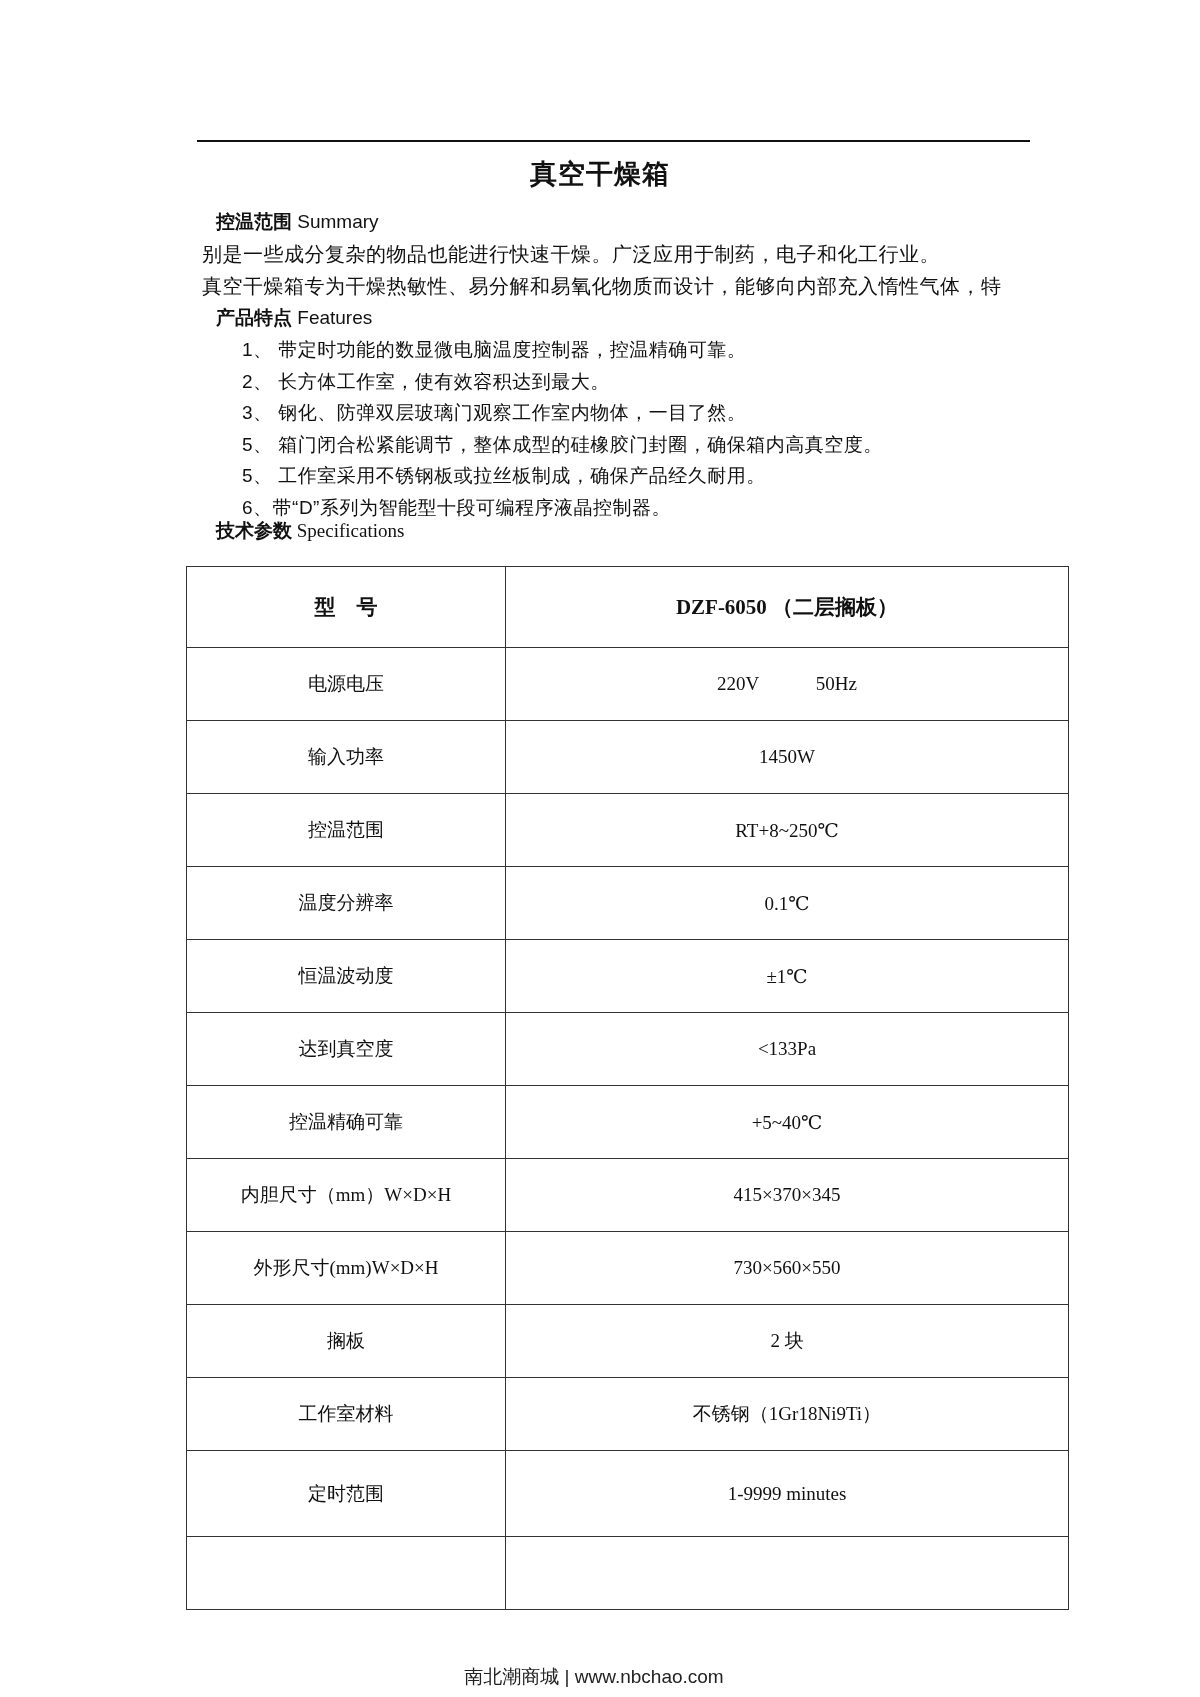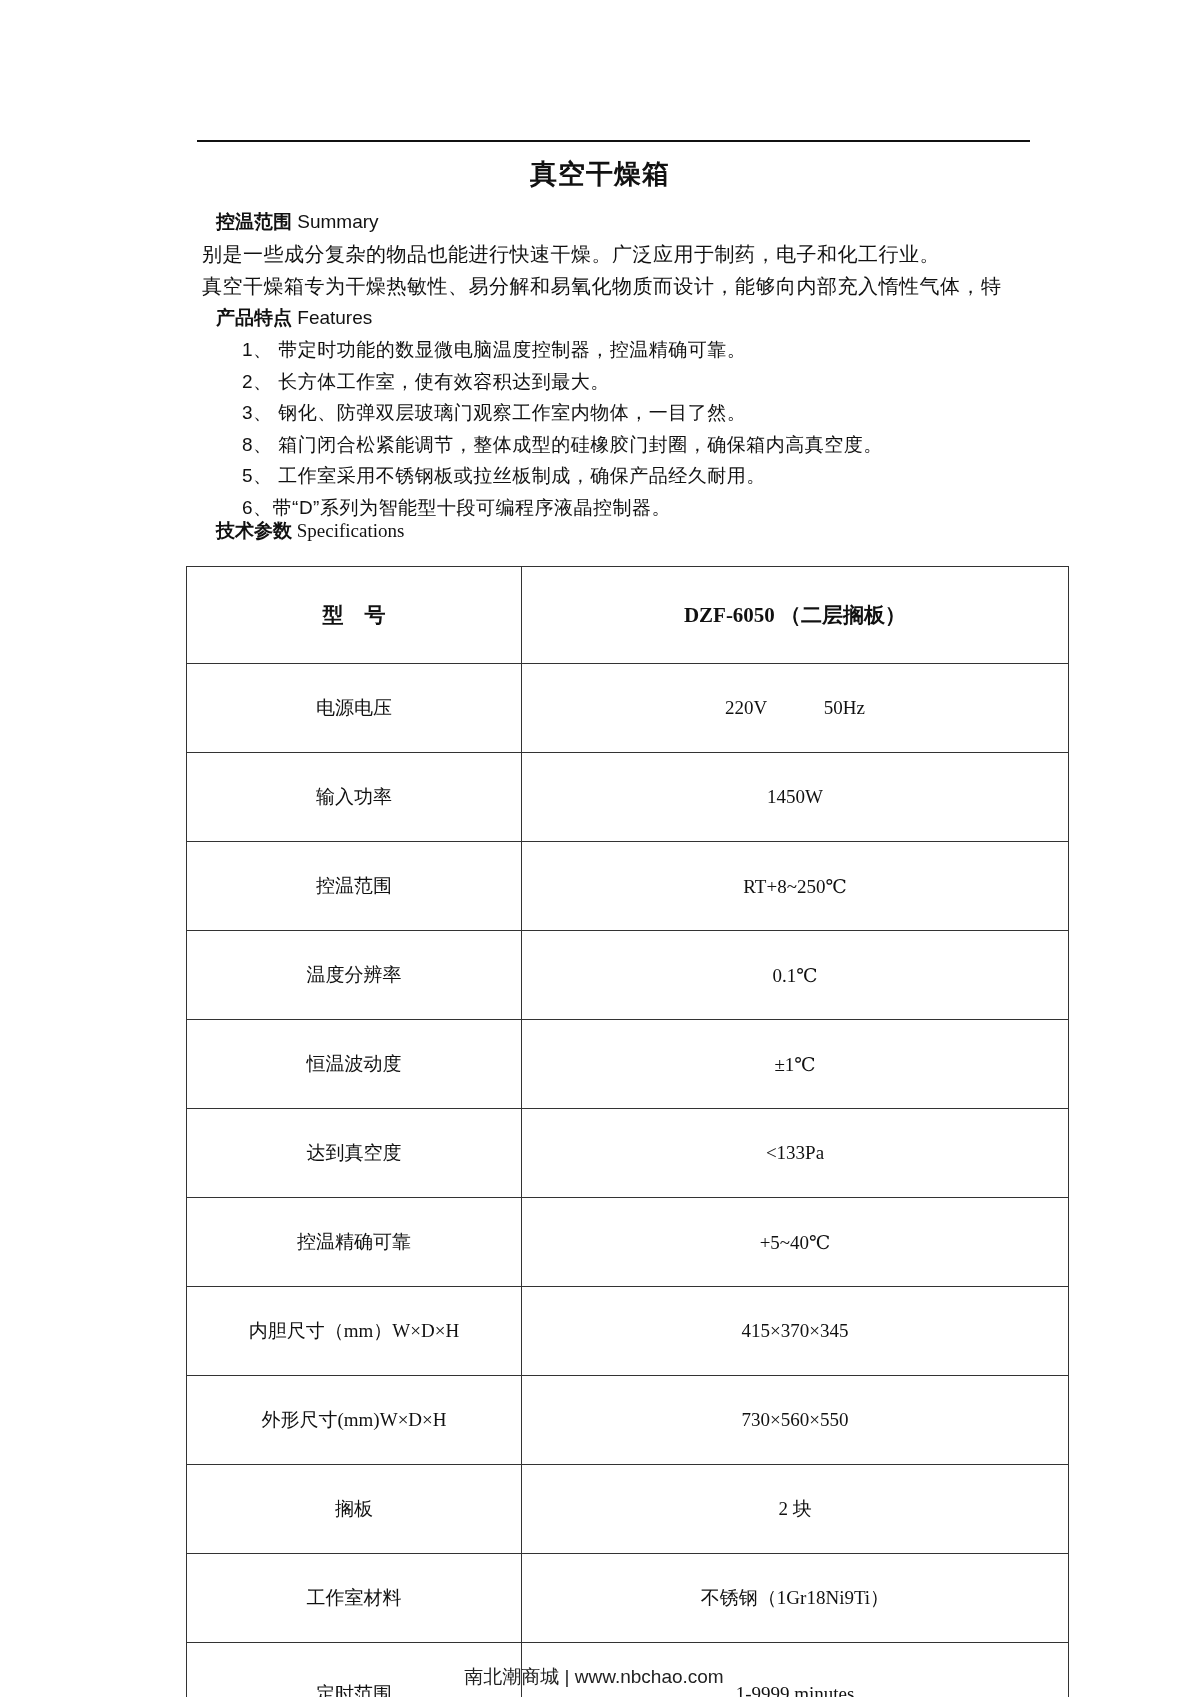--- a/index.html
+++ b/index.html
@@ -7,21 +7,21 @@
   .sans { font-family: "Liberation Sans", "DejaVu Sans", sans-serif; }
   .serif { font-family: "Liberation Serif", "DejaVu Serif", serif; }
   .top-rule { position: absolute; left: 197px; top: 140px; width: 833px; height: 0; border-top: 2px solid #111; }
   .title { position: absolute; left: 0; width: 1200px; top: 156px; text-align: center; font-size: 27px; font-weight: bold; letter-spacing: 1px; }
   .heading { position: absolute; left: 216px; font-size: 19px; }
   .heading .cn { font-weight: bold; }
   .para { position: absolute; left: 202px; width: 840px; font-size: 20px; line-height: 32px; letter-spacing: 0.5px; }
   .list { position: absolute; left: 202px; top: 334px; font-size: 19px; }
   .list-item { height: 31.6px; line-height: 31.6px; white-space: nowrap; letter-spacing: 0.5px; margin-left: 40px; }
   .spec-table { position: absolute; left: 186px; top: 566px; width: 883px; border-collapse: collapse; }
-  .spec-table td { border: 1.5px solid #333; text-align: center; vertical-align: middle; padding: 16px; font-size: 19px; }
+  .spec-table td { border: 1.5px solid #333; text-align: center; vertical-align: middle; padding: 8px; font-size: 19px; }
   .spec-table td.label { width: 302px; }
   .spec-table tr.hdr td { height: 64px; font-size: 21px; font-weight: bold; }
   .spec-table tr.row td { height: 56px; }
   .spec-table tr.tall td { height: 69px; }
   .footer { position: absolute; left: 0; width: 1188px; top: 1664px; text-align: center; font-size: 19px; color: #222; }
 </style>
 </head>
 <body>
 
 <div class="top-rule"></div>
@@ -40,21 +40,21 @@
 
 <div class="heading sans" style="top:305px;">
   <span class="cn">产品特点</span>
   <span>Features</span>
 </div>
 
 <div class="list sans">
   <div class="list-item">1、 带定时功能的数显微电脑温度控制器，控温精确可靠。</div>
   <div class="list-item">2、 长方体工作室，使有效容积达到最大。</div>
   <div class="list-item">3、 钢化、防弹双层玻璃门观察工作室内物体，一目了然。</div>
-  <div class="list-item">8、 箱门闭合松紧能调节，整体成型的硅橡胶门封圈，确保箱内高真空度。</div>
+  <div class="list-item">5、 箱门闭合松紧能调节，整体成型的硅橡胶门封圈，确保箱内高真空度。</div>
   <div class="list-item">5、 工作室采用不锈钢板或拉丝板制成，确保产品经久耐用。</div>
   <div class="list-item">6、带“D”系列为智能型十段可编程序液晶控制器。</div>
 </div>
 
 <div class="heading" style="top:518px;">
   <span class="cn sans">技术参数</span>
   <span class="serif">Specifications</span>
 </div>
 
 <table class="spec-table serif">

